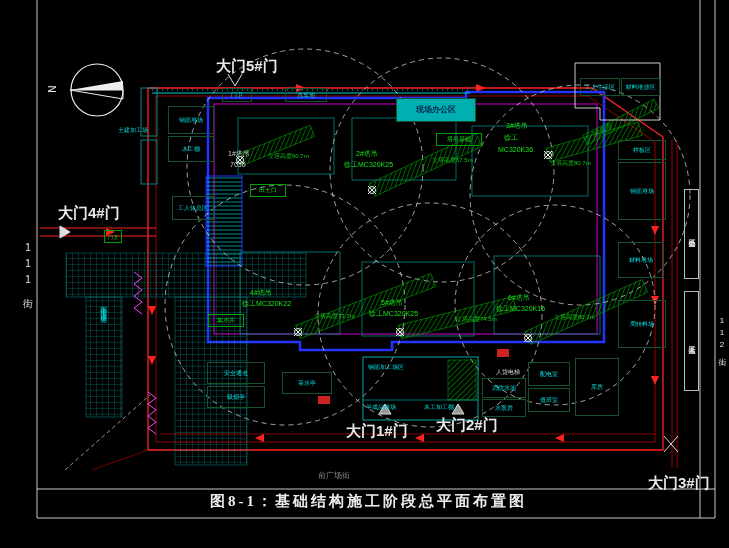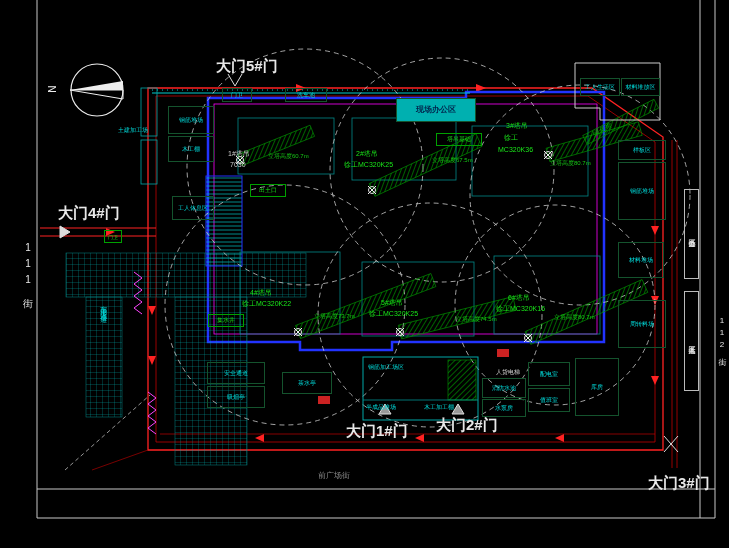--- a/index.html
+++ b/index.html
@@ -197,20 +197,21 @@
 <div class="lbl w9" style="left:346px;top:423px;">大门1#门</div>
 <div class="lbl w9" style="left:436px;top:417px;">大门2#门</div>
 <div class="lbl w9" style="left:648px;top:463px;margin-top:12px;">大门3#门</div>
 
 <div class="lbl vtext" style="left:22px;top:242px;color:#e8e8e8;font-size:10px;letter-spacing:5px;">111街</div>
 <div class="lbl vtext" style="left:717px;top:316px;color:#e8e8e8;font-size:8px;letter-spacing:3px;">112街</div>
 <div class="lbl gray8" style="left:318px;top:472px;">前广场街</div>
 
 <div class="lbl" style="left:50px;top:84px;color:#eee;font-size:10px;transform:rotate(-90deg);">N</div>
 
+<div class="caption">图8-1：基础结构施工阶段总平面布置图</div>
 
 <div class="lbl wt7" style="left:228px;top:150px;">1#塔吊</div>
 <div class="lbl wt7" style="left:230px;top:161px;">7030</div>
 <div class="lbl grn6" style="left:268px;top:153px;">立塔高度60.7m</div>
 
 <div class="lbl grn7" style="left:356px;top:150px;">2#塔吊</div>
 <div class="lbl grn7" style="left:344px;top:161px;"><span>徐工</span><span>MC320K25</span></div>
 <div class="lbl grn6" style="left:432px;top:157px;">立塔高度67.5m</div>
 
 <div class="lbl grn7" style="left:506px;top:122px;">3#塔吊</div>

